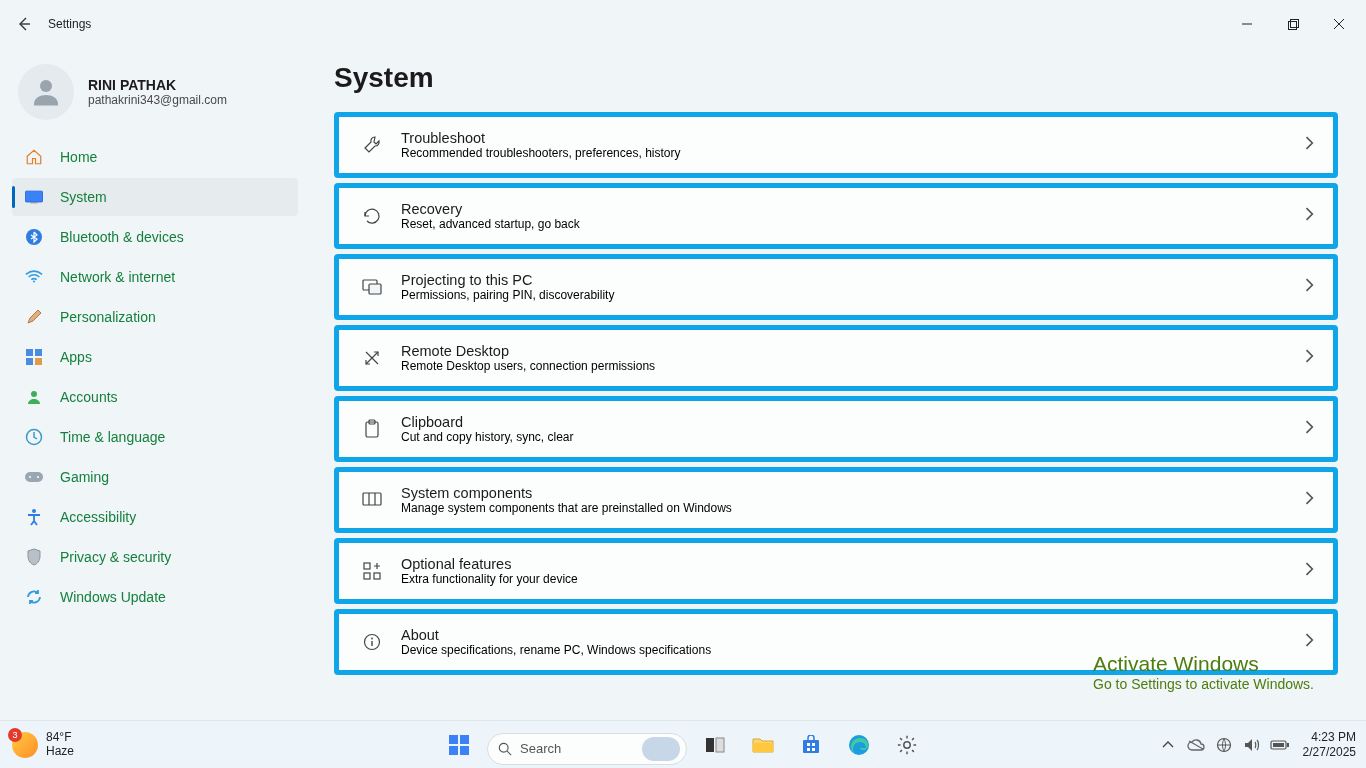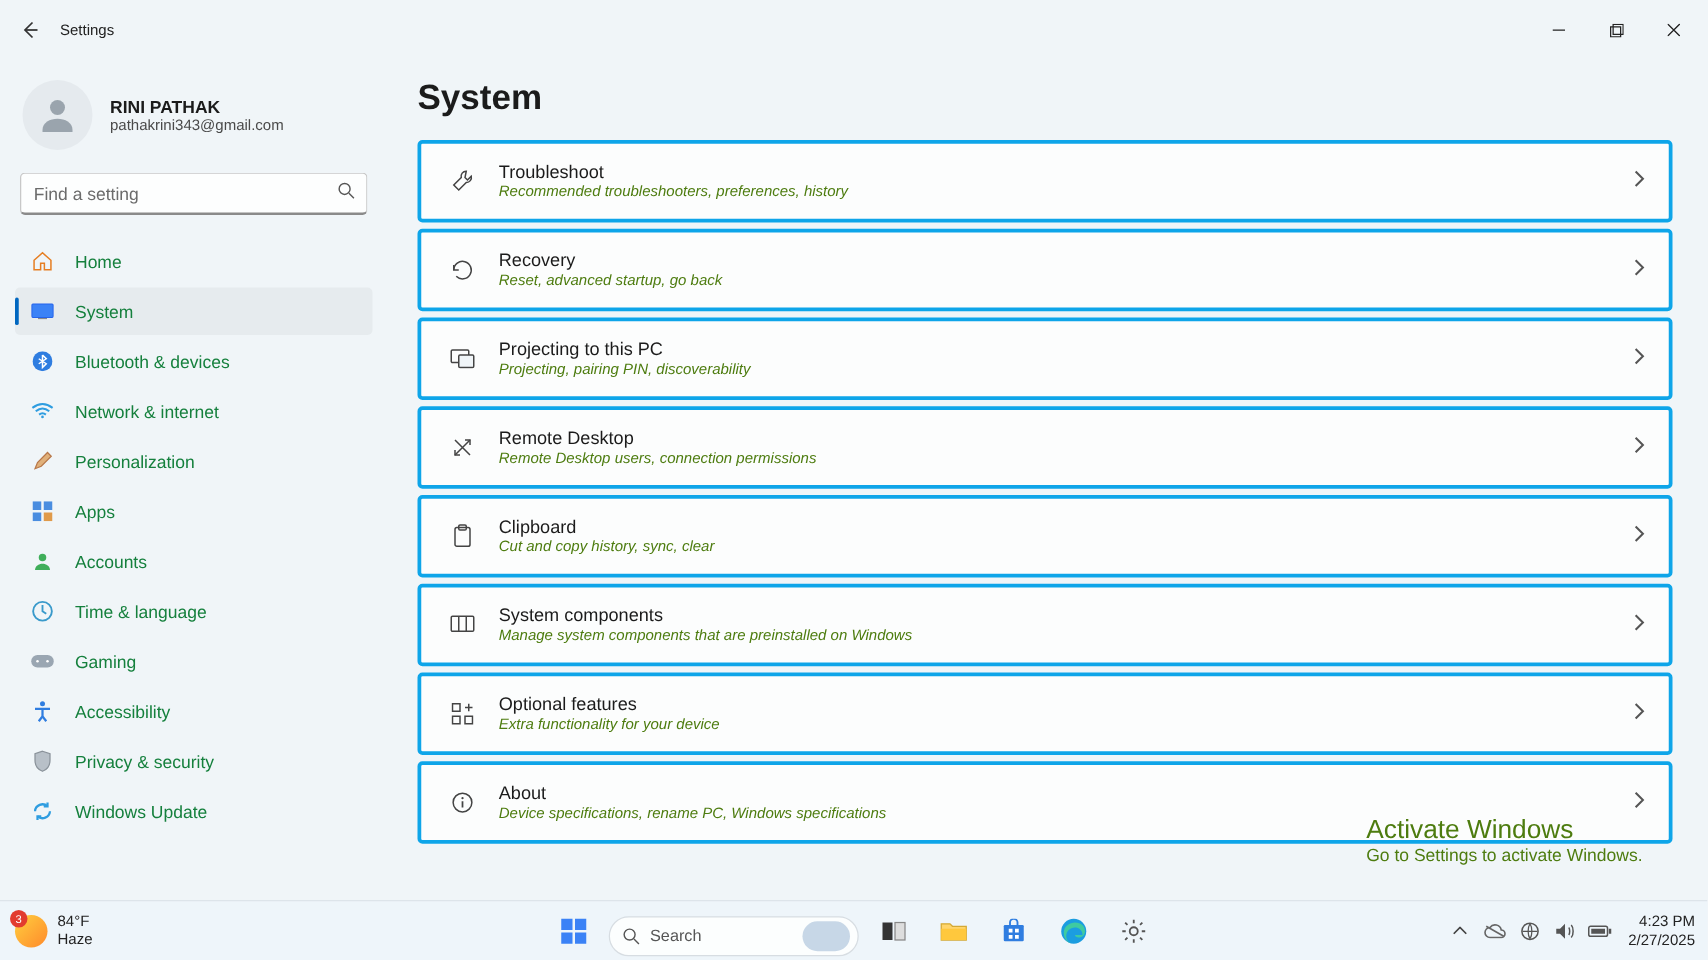--- a/index.html
+++ b/index.html
@@ -29,25 +29,25 @@
 .nav-item { height: 38px; display: flex; align-items: center; gap: 16px; padding: 0 12px; border-radius: 4px; cursor: pointer; color: #15803d; font-size: 14px; position: relative; }
 .nav-item.active { background: #e6ebee; }
 .nav-item.active::before { content: ""; position: absolute; left: 0; top: 8px; bottom: 8px; width: 3px; background: #0067c0; border-radius: 2px; }
 .nav-icon { width: 20px; height: 20px; display: flex; align-items: center; justify-content: center; }
 
 .main { flex: 1; padding: 14px 28px 0 24px; overflow-y: auto; height: 672px; }
 .main::-webkit-scrollbar { width: 4px; }
 .main::-webkit-scrollbar-thumb { background: #b0b0b0; border-radius: 2px; }
 .page-title { font-size: 28px; font-weight: 600; color: #1b1b1b; margin-bottom: 18px; }
 
-.card { background: #fcfdfd; border: 3px solid #0ea5e9; border-radius: 4px; height: 66px; display: flex; align-items: center; padding: 0 18px; margin-bottom: 5px; cursor: pointer; }
+.card { background: #fcfdfd; border: 5px solid #0ea5e9; border-radius: 4px; height: 66px; display: flex; align-items: center; padding: 0 18px; margin-bottom: 5px; cursor: pointer; }
 .card-icon { width: 30px; display: flex; justify-content: center; color: #3a3a3a; }
 .card-body { flex: 1; margin-left: 14px; }
 .card-title { font-size: 14.5px; color: #1b1b1b; }
-.card-sub { font-size: 12px; color: #4d7c0f; margin-top: 0; font-style: italic; }
+.card-sub { font-size: 12px; color: #000000; margin-top: 0; }
 .chevron { color: #555; }
 
 .watermark { position: absolute; right: 52px; bottom: 76px; text-align: left; color: #4d7c0f; pointer-events: none; }
 .watermark .wm-title { font-size: 21px; }
 .watermark .wm-sub { font-size: 14px; }
 
 .taskbar { position: absolute; left: 0; right: 0; bottom: 0; height: 48px; background: #eef5fa; border-top: 1px solid #dde4ea; display: flex; align-items: center; }
 .tb-left { display: flex; align-items: center; gap: 8px; padding-left: 12px; }
 .weather-icon { width: 26px; height: 26px; border-radius: 50%; background: linear-gradient(135deg,#ffcf3f,#ff8a2b); position: relative; }
 .weather-badge { position: absolute; top: -4px; left: -4px; width: 14px; height: 14px; background: #e23b2e; color: #fff; border-radius: 50%; font-size: 9px; display: flex; align-items: center; justify-content: center; }
@@ -101,29 +101,20 @@
             <circle cx="12" cy="8" r="4"></circle>
             <path d="M4 20c0-4 4-6 8-6s8 2 8 6v1H4z"></path>
           </svg>
       </div>
       <div>
         <div class="user-name">RINI PATHAK</div>
         <div class="user-email">pathakrini343@gmail.com</div>
       </div>
     </div>
 
-    <div class="search-wrap">
-      <input class="search-input" placeholder="Find a setting" style="">
-      <span class="search-icon">
-        <svg width="14" height="14" viewBox="0 0 16 16">
-            <circle cx="6.5" cy="6.5" r="5" fill="none" stroke="#555" stroke-width="1.3"></circle>
-            <path d="M10.5 10.5 L15 15" stroke="#555" stroke-width="1.3"></path>
-          </svg>
-      </span>
-    </div>
 
     <nav class="nav">
       <div class="nav-item">
         <span class="nav-icon">
             <svg width="18" height="18" viewBox="0 0 24 24">
               <path d="M3 11 L12 3 L21 11 V21 H14 V14 H10 V21 H3 Z" fill="none" stroke="#e67e22" stroke-width="1.6"></path>
             </svg>
           </span>
         <span>Home</span>
       </div>
@@ -266,21 +257,21 @@
 
     <div class="card">
       <span class="card-icon">
           <svg width="20" height="16" viewBox="0 0 20 16">
             <rect x="1" y="1" width="14" height="10" rx="1" fill="none" stroke="#444" stroke-width="1.2"></rect>
             <rect x="7" y="5" width="12" height="10" rx="1" fill="#f0f5f8" stroke="#444" stroke-width="1.2"></rect>
           </svg>
         </span>
       <div class="card-body">
           <div class="card-title">Projecting to this PC</div>
-          <div class="card-sub">Projecting, pairing PIN, discoverability</div>
+          <div class="card-sub">Permissions, pairing PIN, discoverability</div>
         </div>
       <span class="chevron"><svg width="10" height="14" viewBox="0 0 8 12">
             <path d="M1 1l5 5-5 5" fill="none" stroke="#555" stroke-width="1.4"></path>
           </svg></span>
     </div>
 
     <div class="card">
       <span class="card-icon">
           <svg width="18" height="18" viewBox="0 0 18 18">
             <path d="M3 3l12 12M3 15L15 3" stroke="#444" stroke-width="1.2"></path>

